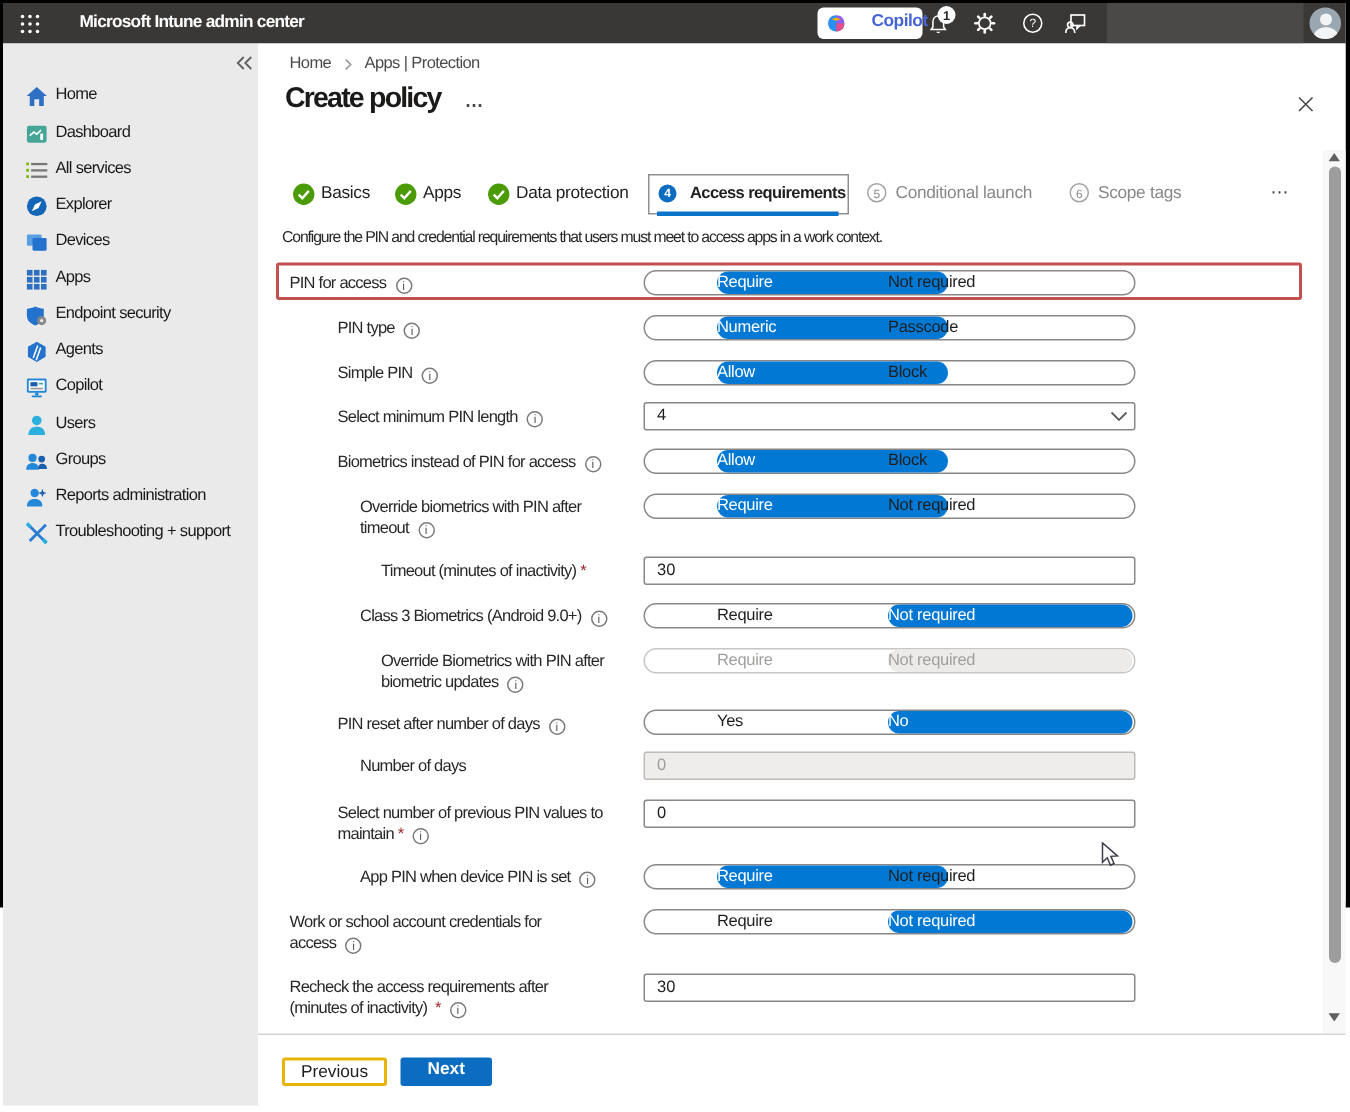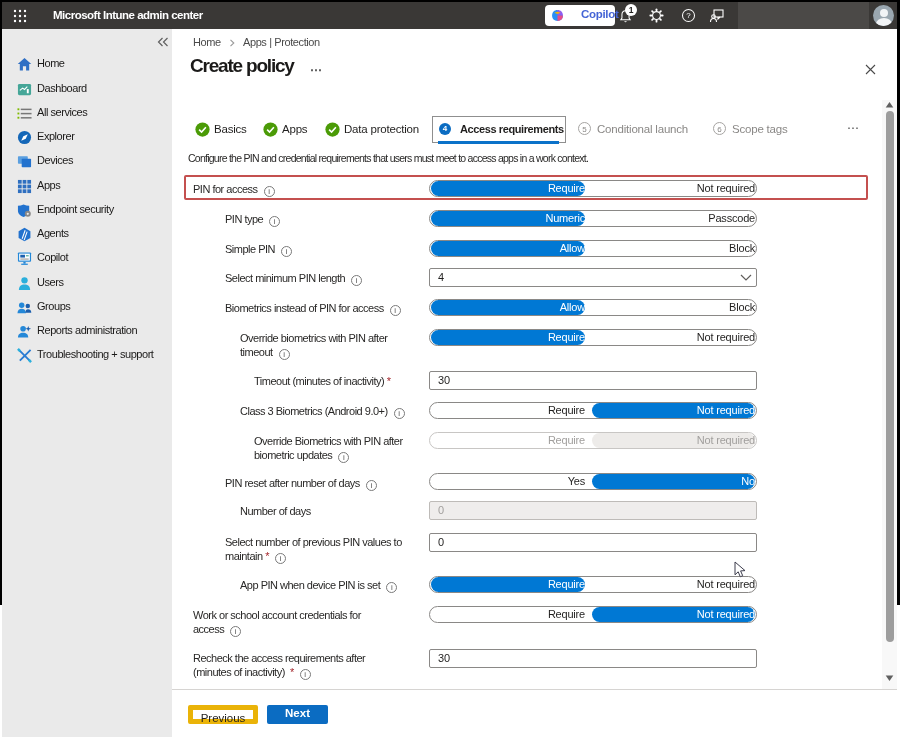--- a/index.html
+++ b/index.html
@@ -17,21 +17,21 @@
   #sidebar { position:absolute; left:0px; top:27px; width:170px; height:708px; background:#eaeaea; }
   .nav { position:absolute; left:15px; height:16px; }
   .nav svg { position:absolute; left:0; top:1px; }
   .nav .t { position:absolute; left:20px; top:1px; font-size:11px; color:#1b1a19; letter-spacing:-0.45px; white-space:nowrap; }
   
   #content { position:absolute; left:170px; top:27px; width:725px; height:708px; background:#fff; }
   .lb { position:absolute; font-size:11px; color:#292827; letter-spacing:-0.5px; line-height:14px; }
   
   .tg { position:absolute; left:257px; width:328px; height:17px; border:1px solid #8a8886;
         border-radius:9px; background:#fff; font-size:11px; letter-spacing:-0.2px;}
-  .tg span { position:absolute; top:0; height:15px; line-height:15px; text-align:right; }
+  .tg span { position:absolute; top:0; height:15px; line-height:15px; text-align:left;margin-left:47px; }
   .tg .on { background:#0078d4; color:#fff; border-radius:8px; top:0px; height:15px; }
   .tg .sl { left:1px; width:154px; }
   .tg .sr { right:1px; width:163px; }
   .tg .ol { left:1px; width:154px; color:#201f1e; }
   .tg .or { right:1px; width:163px; color:#201f1e; }
   .tg.dis { border-color:#c8c6c4; }
   .tg.dis .on { background:#edebe9; color:#a19f9d; }
   .tg.dis .ol, .tg.dis .or { color:#a19f9d; }
   
   .inp { position:absolute; left:257px; width:328px; height:19px; border:1px solid #8a8886;
@@ -367,16 +367,16 @@
     <div class="abs" style="left:710px;top:71px;width:15px;height:589px;background:#f8f8f8;"></div>
     <svg class="abs" style="left:713px;top:72px" width="9" height="8" viewBox="0 0 9 8">
         <path d="M4.5 1 L8.3 6.5 L0.7 6.5 Z" fill="#606060"></path>
       </svg>
     <div class="abs" style="left:714px;top:82px;width:8px;height:531px;background:#9d9d9d;border-radius:4px;"></div>
     <svg class="abs" style="left:713px;top:645px" width="9" height="8" viewBox="0 0 9 8">
         <path d="M4.5 7 L8.3 1.5 L0.7 1.5 Z" fill="#606060"></path>
       </svg>
 
     <div class="abs" style="left:0;top:660px;width:725px;height:1px;background:#d6d4d2;"></div>
-    <div class="btn" style="left:16px;top:676px;width:70px;border:5px solid #eab308;color:#201f1e;background:#fff;">Previous</div>
+    <div class="btn" style="left:16px;top:676px;width:70px;border:2px solid #eab308;color:#201f1e;background:#fff;">Previous</div>
     <div class="btn" style="left:95px;top:676px;width:61px;background:#0b6cc2;color:#fff;font-weight:bold;">Next</div>
   </div>
 </div>
 
 </body></html>

